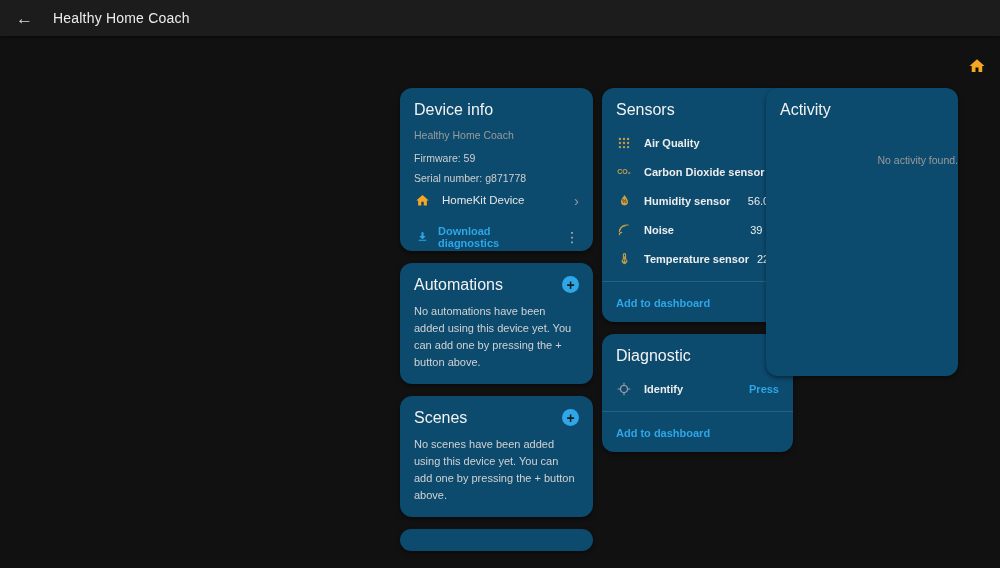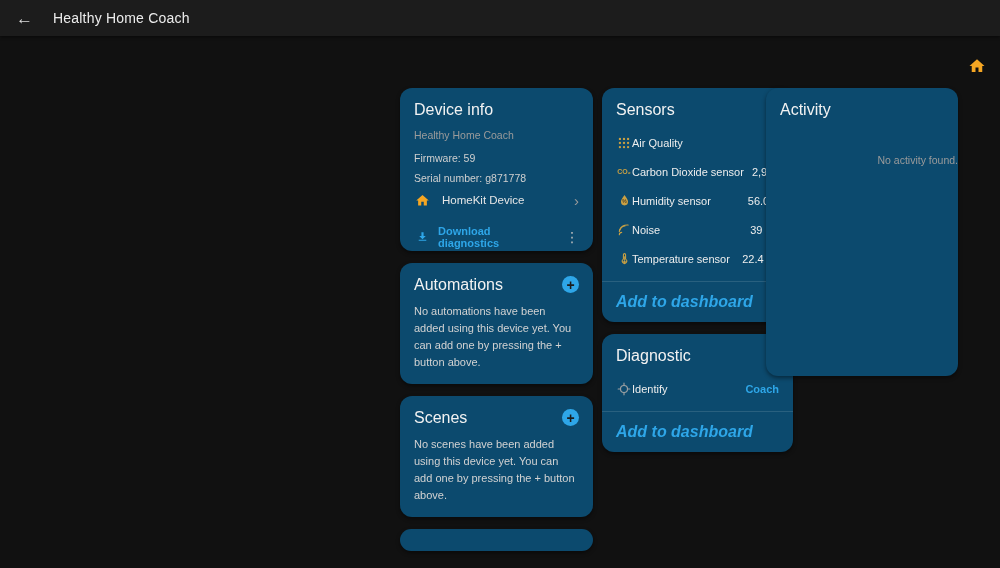--- a/index.html
+++ b/index.html
@@ -72,29 +72,29 @@
   }
   .diag-label { font-size:11px; font-weight:700; color:#2ea6e8; flex:1; }
   .kebab { color:#bdbdbd; font-size:14px; letter-spacing:0; padding:0 4px; cursor:pointer; }
 
   
   .srow {
     display:flex; align-items:center;
     padding:0 14px; height:29px; cursor:pointer;
   }
   .sicon { width:16px; display:flex; align-items:center; justify-content:center; flex:0 0 auto; }
-  .rlabel { flex:1; font-size:11px; color:#ededed; white-space:nowrap; }
+  .rlabel { flex:1; font-size:11px; color:#ededed; margin-left:12px; white-space:nowrap;font-weight:bold; }
   .rvalue { font-size:11px; color:#ededed; white-space:nowrap; margin-left:8px; }
   .rvalue.press { color:#2ea6e8; font-weight:700; }
   .sensors-pad { padding-bottom:8px; }
   .dash-row {
     border-top:1px solid rgba(255,255,255,.12);
     padding:11px 14px; cursor:pointer;
   }
-  .dash-link { font-size:16px; font-weight:700; color:#2ea6e8;font-style:italic; }
+  .dash-link { font-size:11px; font-weight:700; color:#2ea6e8; }
 
   .co2-glyph { font-size:7px; font-weight:700; color:#c9a043; letter-spacing:0; }
 
   
   .activity-card { height:288px; }
   .activity-empty {
     text-align:right; font-size:10.5px; color:#9b9b9b; padding-top:26px;
   }
 </style>
 </head>
@@ -252,21 +252,21 @@
       </div>
       <div class="sensors-pad">
         <div class="srow">
           <span class="sicon">
             <svg width="14" height="14" viewBox="0 0 24 24" fill="none" stroke="#9da0a2" stroke-width="2">
               <circle cx="12" cy="12" r="6"></circle>
               <path d="M12 2v4M12 18v4M2 12h4M18 12h4" stroke-linecap="round"></path>
             </svg>
           </span>
           <span class="rlabel">Identify</span>
-          <span class="rvalue press">Coach</span>
+          <span class="rvalue press">Press</span>
         </div>
       </div>
       <div class="dash-row">
         <span class="dash-link">Add to dashboard</span>
       </div>
     </div>
   </div>
 
   <div class="col col3">
     <div class="card activity-card">

